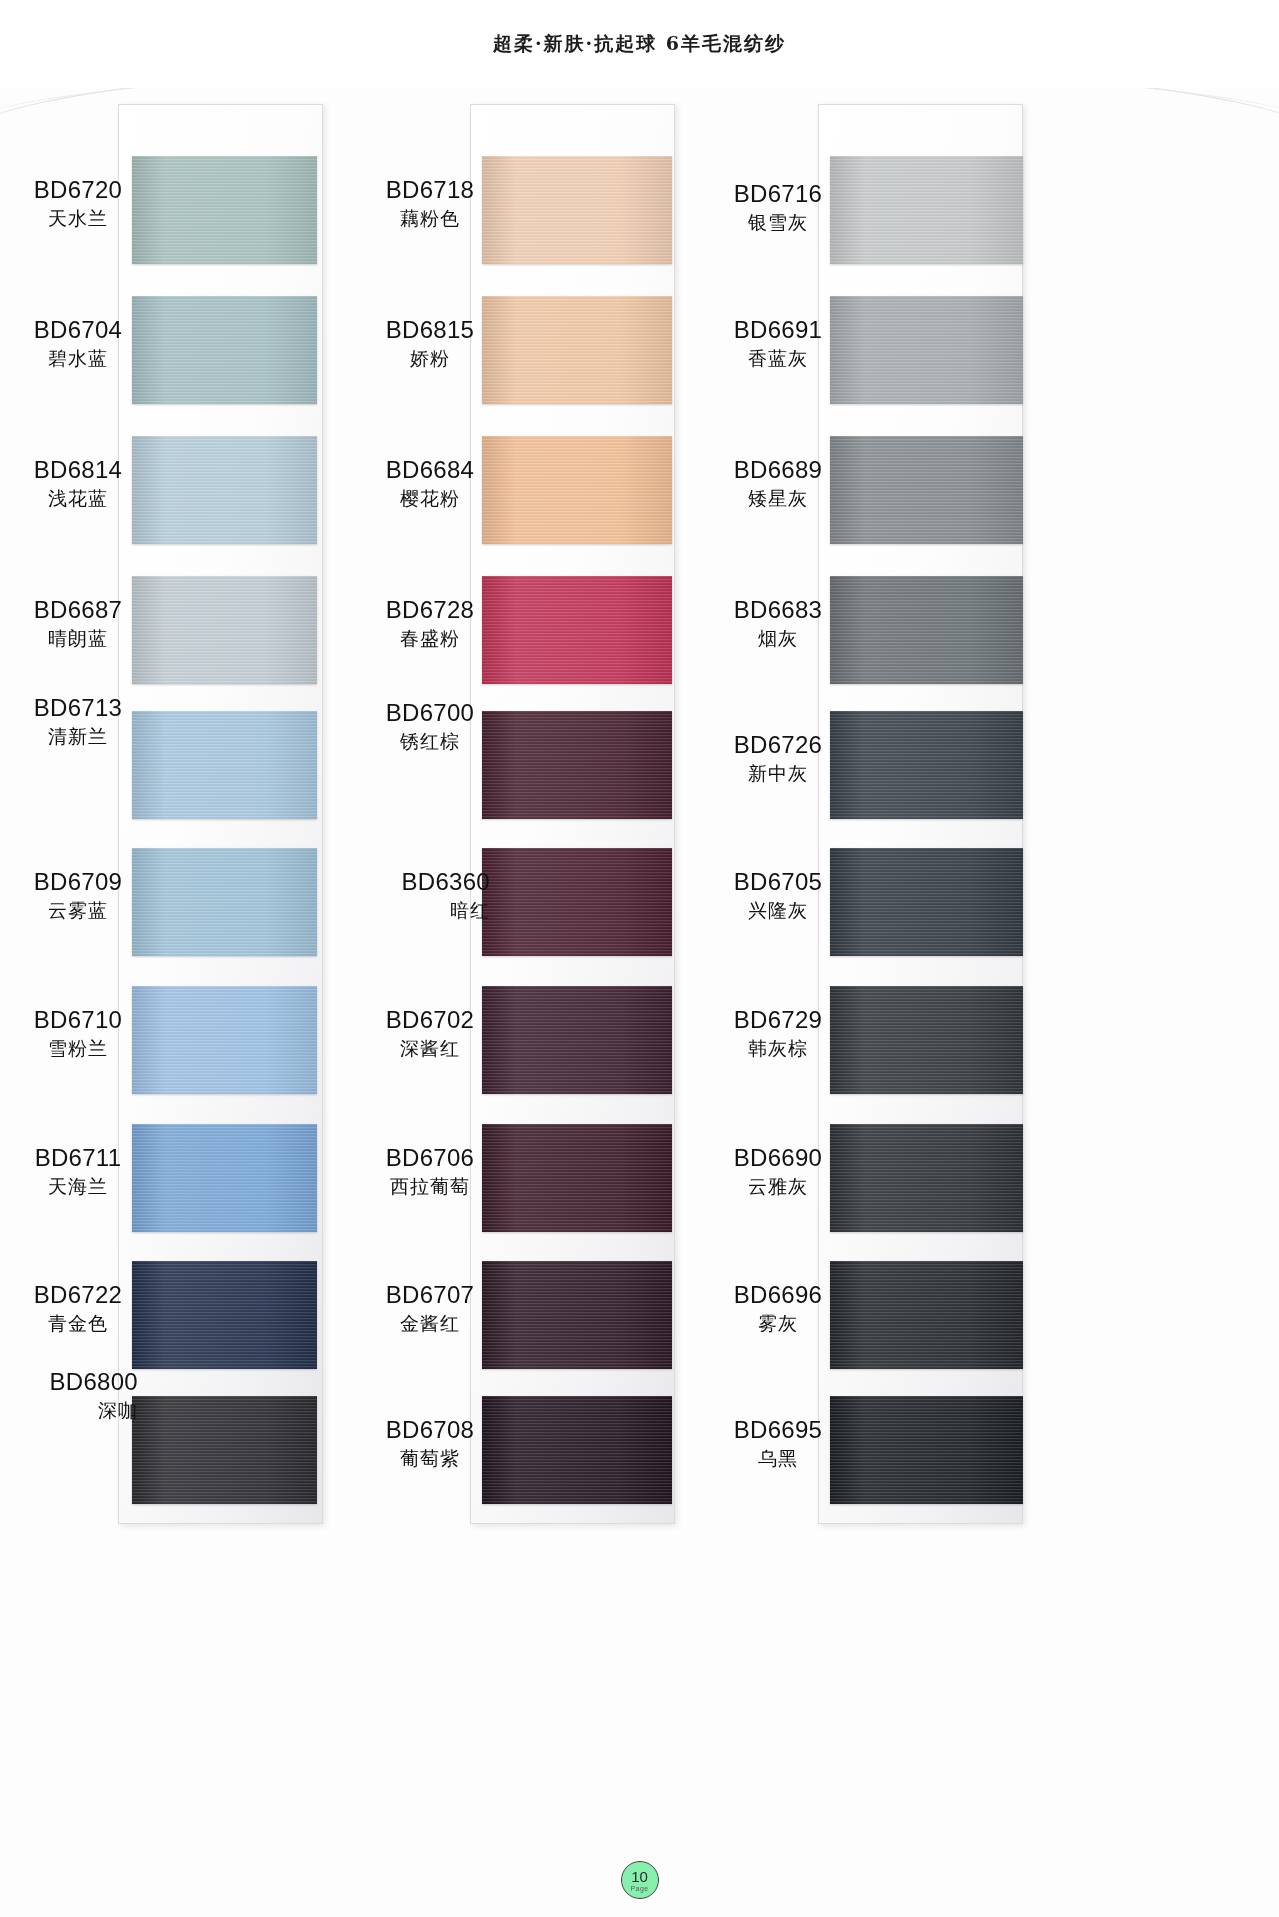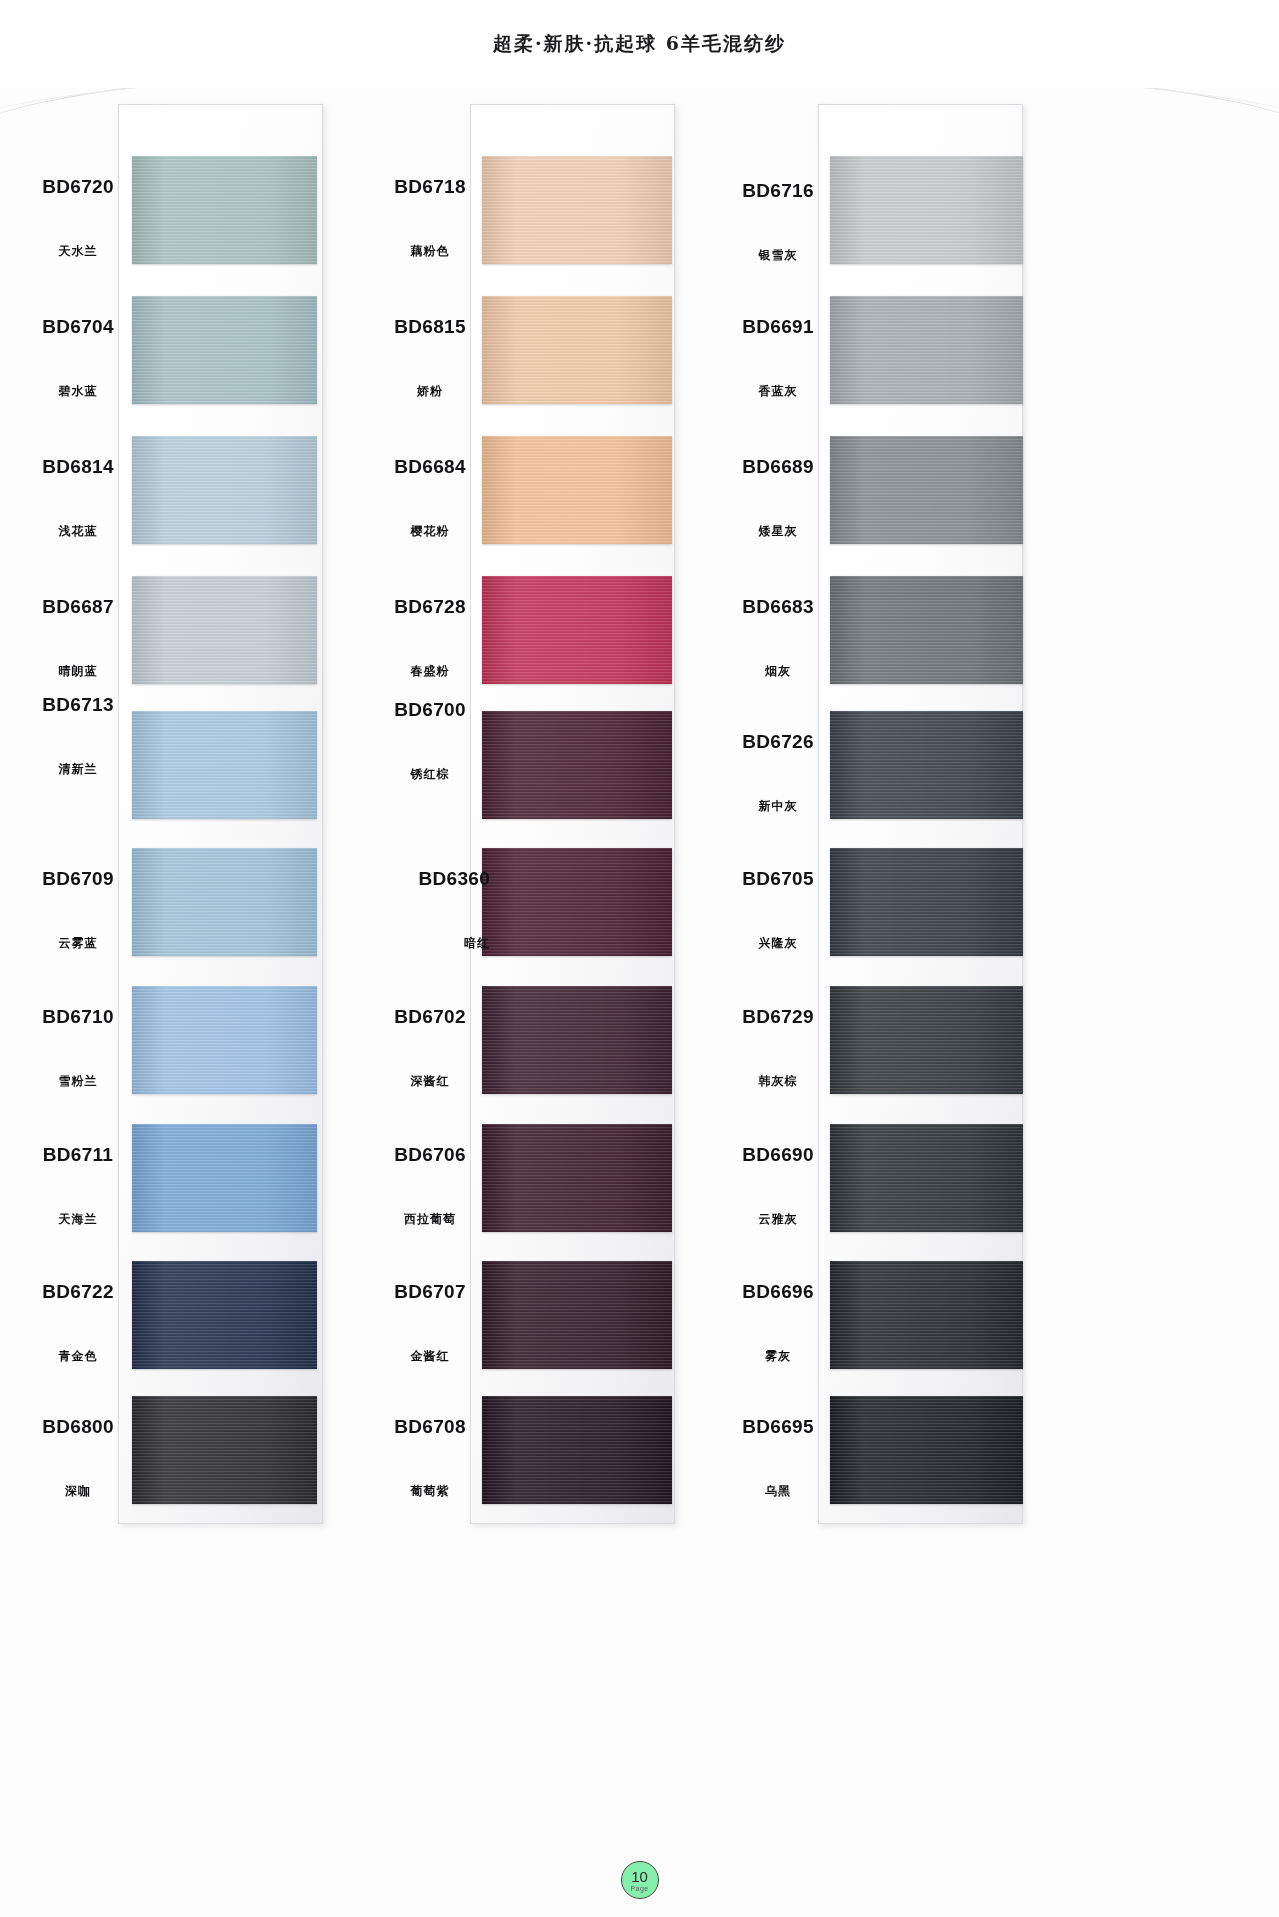--- a/index.html
+++ b/index.html
@@ -132,31 +132,30 @@
     text-align: center;
     z-index: 4;
     color: #121214;
     line-height: 1.34;
   }
   .col-0 .label { left: 8px; }
   .col-1 .label { left: 0px; }
   .col-2 .label { left: 0px; }
 
   .label .code {
+    font-size: 24px;
+    letter-spacing: .3px;
+    font-weight: 400;
+    white-space: nowrap;
+  }
+  .label .cname {
     font-size: 19px;
-    letter-spacing: .3px;
-    font-weight: 700;
+    letter-spacing: 1px;
+    font-weight: 400;
     white-space: nowrap;
-  }
-  .label .cname {
-    font-size: 12px;
-    letter-spacing: 1px;
-    font-weight: 700;
-    white-space: nowrap;
-    margin-top: 44px;
   }
 
   
   .footer {
     position: absolute;
     left: 0; bottom: 18px;
     width: 1279px;
     display: flex;
     justify-content: center;
     align-items: center;
@@ -239,21 +238,21 @@
         <div class="label" style="top: 1046px;">
           <div class="code">BD6711</div>
           <div class="cname">天海兰</div>
         </div>
         <div class="swatch" style="top: 1165px; background: rgb(34, 48, 76);"></div>
         <div class="label" style="top: 1183px;">
           <div class="code">BD6722</div>
           <div class="cname">青金色</div>
         </div>
         <div class="swatch" style="top: 1300px; background: rgb(43, 43, 48);"></div>
-        <div class="label" style="top: 1318px;">
+        <div class="label" style="top: 1270px; text-align: right;">
           <div class="code">BD6800</div>
           <div class="cname">深咖</div>
         </div>
       </div>
     <div class="column col-1">
       <div class="card-strip"></div>
     <div class="swatch" style="top: 60px; background: rgb(242, 207, 180);"></div>
         <div class="label" style="top: 78px;">
           <div class="code">BD6718</div>
           <div class="cname">藕粉色</div>

